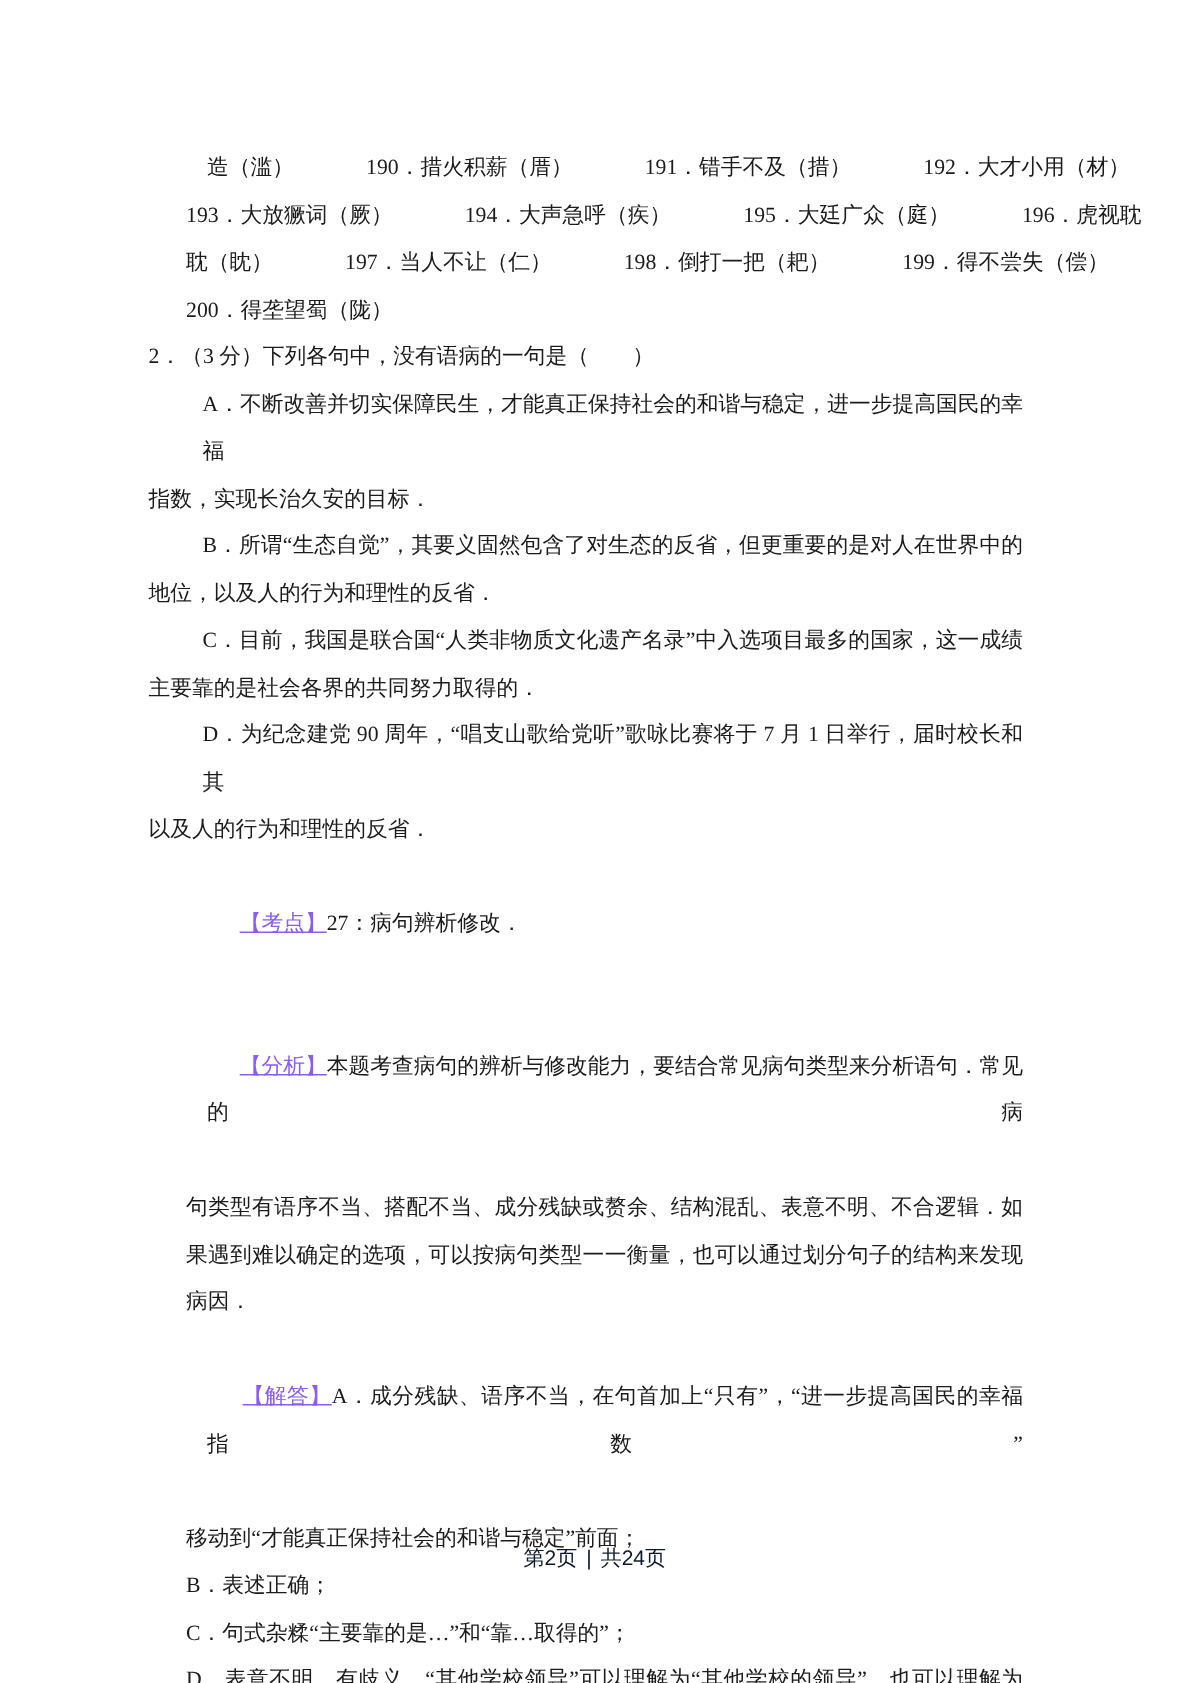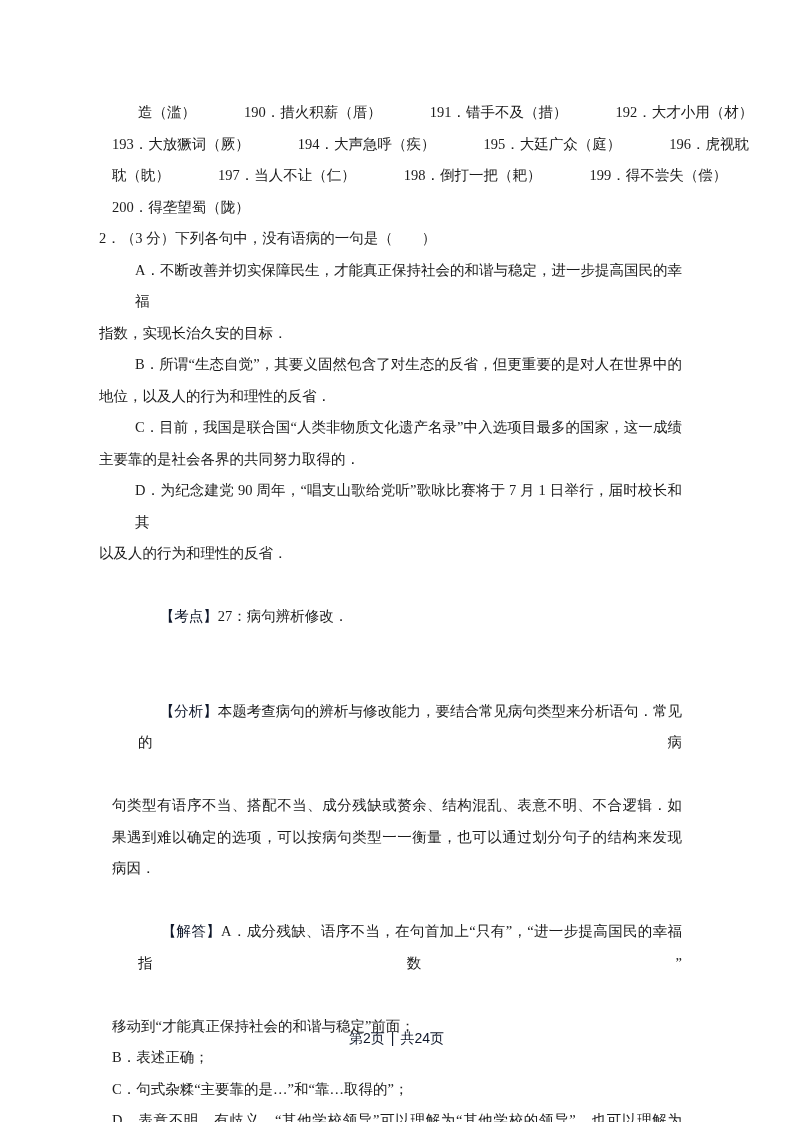--- a/index.html
+++ b/index.html
@@ -2,26 +2,26 @@
 <html><head>
 <meta charset="utf-8">
 <style>
   html,body{margin:0;padding:0;background:#ffffff;}
   .page{
     position:relative;width:793px;height:1122px;background:#ffffff;overflow:hidden;
     font-family:"Liberation Serif","DejaVu Serif",serif;color:#1b1b1b;
   }
   .doc{position:absolute;left:99px;top:97px;width:583px;font-size:14.5px;line-height:31.5px;}
   .line{white-space:pre-wrap;gap:48px;}
-  .ml13{margin-left:13px;}
+  .ml13{margin-left:25px;}
   .ml34{margin-left:36px;}
   .ml39{margin-left:39px;}
   .fill{text-align:justify;text-align-last:justify;}
   .flexline{display:flex;justify-content:space-between;white-space:pre;}
-  .lbl{color:#0f172a;}
+  .lbl{color:#8b5cf6;text-decoration:underline;}
   .footer{
     position:absolute;left:0;top:1030px;width:100%;text-align:center;
     font-family:"Liberation Sans","DejaVu Sans",sans-serif;font-size:14px;color:#0f172a;
   }
   .footer .sep{margin:0 6px;}
 </style>
 </head>
 <body>
 
 <div class="page">

